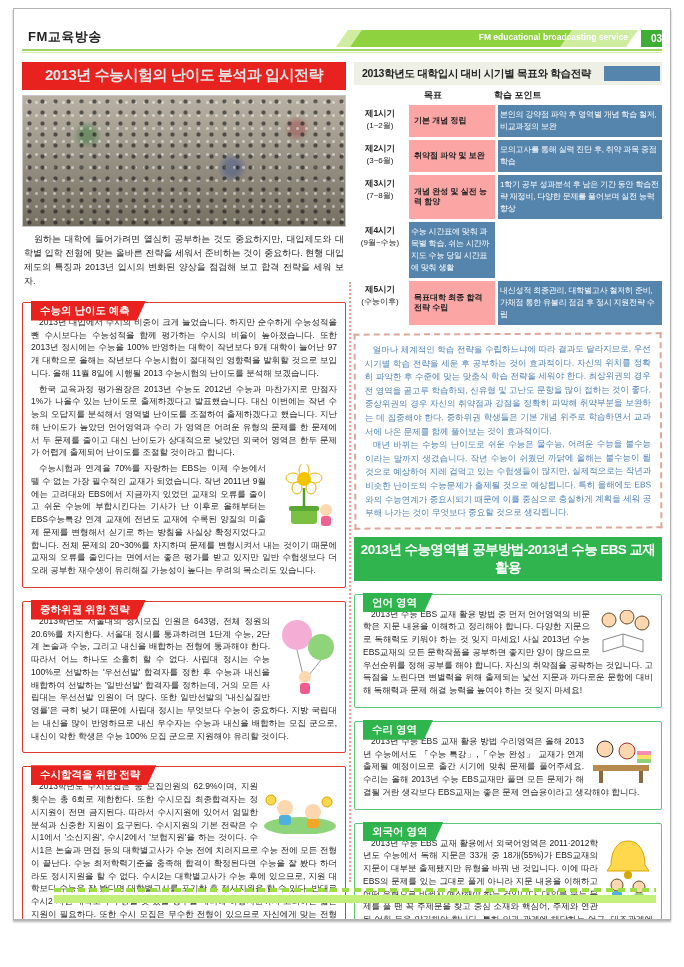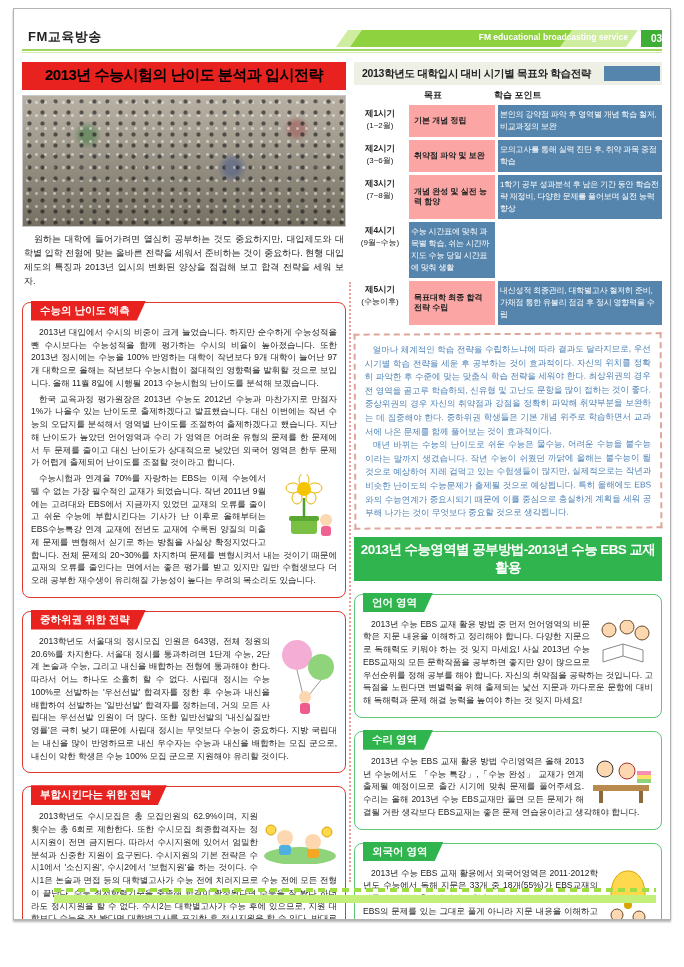--- a/index.html
+++ b/index.html
@@ -27,38 +27,38 @@
   .hrline  { height:2px; background:#9fd45e; }
   .hrline2 { height:1px; background:#d2ecaa; margin-top:1px; }
 
   
   .cols { display:flex; gap:8px; margin-top:9px; position:relative; }
   .col-left  { width:324px; }
   .col-right { width:308px; }
   .vdots { position:absolute; left:327px; top:220px; height:600px; border-left:2px dotted #e28070; opacity:.75; }
 
   
-  .main-title { background:#e8221f; color:#000000; font-weight:bold; font-size:15px;
+  .main-title { background:#e8221f; color:#e5e5e5; font-weight:bold; font-size:15px;
     text-align:center; padding:4px 0 5px; letter-spacing:-.5px; }
   .photo { height:132px; margin-top:5px; border:1px solid #c9c9c9;
     background-color:#948e80;
     background-image:
       radial-gradient(circle, rgba(20,20,20,.6) 1.5px, transparent 2.6px),
       radial-gradient(circle, rgba(255,255,255,.45) 1px, transparent 2px),
       radial-gradient(circle at 20% 30%, rgba(60,120,60,.5) 6px, transparent 14px),
       radial-gradient(circle at 65% 55%, rgba(60,80,140,.45) 7px, transparent 15px),
       radial-gradient(circle at 85% 25%, rgba(160,60,60,.4) 6px, transparent 13px),
       linear-gradient(180deg,#b9b2a4 0%, #9a9488 45%, #767062 100%);
     background-size:13px 11px, 9px 13px, 100% 100%, 100% 100%, 100% 100%, 100% 100%;
   }
   .intro { font-size:9px; line-height:1.55; margin:6px 2px 2px; text-align:justify; text-indent:10px; }
 
   .rbox, .gbox {
-    position:relative; border-radius:8px; margin-top:13px;
-    padding:23px 8px 7px; font-size:8.5px; line-height:1.5; text-align:justify;
+    position:relative; border-radius:2px; margin-top:13px;
+    padding:13px 8px 7px; font-size:8.5px; line-height:1.5; text-align:justify;
   }
   .rbox { border:1.6px solid #e0392f; }
   .gbox { border:1.6px solid #5fc878; }
   .tab {
     position:absolute; top:-2px; left:8px; color:#fff; font-weight:bold; font-size:10.5px;
     padding:2px 16px 2px 9px; clip-path:polygon(0 0,100% 0,calc(100% - 9px) 100%,0 100%);
   }
   .rbox .tab { background:#e8221f; }
   .gbox .tab { background:#2fb44e; }
   .rbox p, .gbox p { text-indent:8px; margin-bottom:3px; }
@@ -152,21 +152,21 @@
           <line x1="22" y1="33" x2="28" y2="58" stroke="#999" stroke-width="1"></line>
           <line x1="46" y1="43" x2="34" y2="58" stroke="#999" stroke-width="1"></line>
           <circle cx="30" cy="60" r="6" fill="#fcd7b0"></circle>
           <rect x="25" y="66" width="10" height="11" rx="3" fill="#ef5b8f"></rect>
         </svg>
         <p>2013학년도 서울대의 정시모집 인원은 643명, 전체 정원의 20.6%를 차지한다. 서울대 정시를 통과하려면 1단계 수능, 2단계 논술과 수능, 그리고 내신을 배합하는 전형에 통과해야 한다. 따라서 어느 하나도 소홀히 할 수 없다. 사립대 정시는 수능 100%로 선발하는 '우선선발' 합격자를 정한 후 수능과 내신을 배합하여 선발하는 '일반선발' 합격자를 정하는데, 거의 모든 사립대는 우선선발 인원이 더 많다. 또한 일반선발의 '내신실질반영률'은 극히 낮기 때문에 사립대 정시는 무엇보다 수능이 중요하다. 지방 국립대는 내신을 많이 반영하므로 내신 우수자는 수능과 내신을 배합하는 모집 군으로, 내신이 약한 학생은 수능 100% 모집 군으로 지원해야 유리할 것이다.</p>
         <div class="clear"></div>
       </div>
 
       <div class="rbox">
-        <div class="tab">부합시킨다는 위한 전략</div>
+        <div class="tab">수시합격을 위한 전략</div>
         <svg class="ill-right" width="74" height="52" viewBox="0 0 74 52">
           <ellipse cx="37" cy="44" rx="36" ry="9" fill="#8fd47a"></ellipse>
           <circle cx="22" cy="26" r="8" fill="#fcd7b0"></circle>
           <rect x="16" y="33" width="12" height="10" rx="3" fill="#4fb0e0"></rect>
           <circle cx="50" cy="30" r="8" fill="#fcd7b0"></circle>
           <rect x="44" y="37" width="12" height="9" rx="3" fill="#f5a623"></rect>
           <circle cx="64" cy="20" r="5" fill="#ffd84d" stroke="#d9a400"></circle>
           <circle cx="8" cy="18" r="5" fill="#ffd84d" stroke="#d9a400"></circle>
         </svg>
         <p>2013학년도 수시모집은 총 모집인원의 62.9%이며, 지원 횟수는 총 6회로 제한한다. 또한 수시모집 최종합격자는 정시지원이 전면 금지된다. 따라서 수시지원에 있어서 엄밀한 분석과 신중한 지원이 요구된다. 수시지원의 기본 전략은 수시1에서 '소신지원', 수시2에서 '보험지원'을 하는 것이다. 수시1은 논술과 면접 등의 대학별고사가 수능 전에 치러지므로 수능 전에 모든 전형이 끝난다. 수능 최저학력기준을 충족해 합격이 확정된다면 수능을 잘 봤다 하더라도 정시지원을 할 수 없다. 수시2는 대학별고사가 수능 후에 있으므로, 지원 대학보다 수능을 잘 봤다면 대학별고사를 포기한 후 정시지원을 할 수 있다. 반대로 수시2 지원 대학보다 수능을 못 봤을 경우를 대비해 하향지원까지 고려하는 넓은 지원이 필요하다. 또한 수시 모집은 무수한 전형이 있으므로 자신에게 맞는 전형을 찾아 집중할 필요가 있다. 한편, 수시에 대한 대표적인 오해는 내신형 수시는 내신만 잘해야 하고, 논술형 수시는 논술만 잘해야 한다는 생각이다. 하지만 수시에서도 무엇보다 중요한 것은 수능이다. 내신형 수시는 대부분 수능 최저학력기준을 적용하고 있기 때문이다. 내신이 좋아도 대학 모집단위가 정한 수능 과목별 특정등급을 충족하지 못한다면 불합격이다. 논술형 수시 역시 수능이 절대적이다. 적성검사형 수시는 수능 최저학력기준이 없는 경우가 많으니 어떤것이 유리한지를 잘 따져 봐야 한다.</p>
@@ -217,21 +217,21 @@
             <span>(9월~수능)</span>
           </div>
           <div class="cell-point">수능 시간표에 맞춰 과목별 학습, 쉬는 시간까지도 수능 당일 시간표에 맞춰 생활</div>
         </div>
         <div class="sched-row">
           <div class="cell-period">
             <b>제5시기</b>
             <span>(수능이후)</span>
           </div>
           <div class="cell-goal">목표대학 최종 합격 전략 수립</div>
-          <div class="cell-point">내신성적 최종관리, 대학별고사 철저히 준비, 가채점 통한 유불리 점검 후 정시 영향력을 수립</div>
+          <div class="cell-point">내신성적 최종관리, 대학별고사 철저히 준비, 가채점 통한 유불리 점검 후 정시 지원전략 수립</div>
         </div>
       </div>
 
       <div class="notebox">
         <p>얼마나 체계적인 학습 전략을 수립하느냐에 따라 결과도 달라지므로, 우선 시기별 학습 전략을 세운 후 공부하는 것이 효과적이다. 자신의 위치를 정확히 파악한 후 수준에 맞는 맞춤식 학습 전략을 세워야 한다. 최상위권의 경우 전 영역을 골고루 학습하되, 신유형 및 고난도 문항을 많이 접하는 것이 좋다. 중상위권의 경우 자신의 취약점과 강점을 정확히 파악해 취약부분을 보완하는 데 집중해야 한다. 중하위권 학생들은 기본 개념 위주로 학습하면서 교과서에 나온 문제를 함께 풀어보는 것이 효과적이다.</p>
         <p>매년 바뀌는 수능의 난이도로 쉬운 수능은 물수능, 어려운 수능을 불수능이라는 말까지 생겼습니다. 작년 수능이 쉬웠던 까닭에 올해는 불수능이 될 것으로 예상하여 지레 겁먹고 있는 수험생들이 많지만, 실제적으로는 작년과 비슷한 난이도의 수능문제가 출제될 것으로 예상됩니다. 특히 올해에도 EBS와의 수능연계가 중요시되기 때문에 이를 중심으로 충실하게 계획을 세워 공부해 나가는 것이 무엇보다 중요할 것으로 생각됩니다.</p>
       </div>
 
       <div class="gbanner">2013년 수능영역별 공부방법-2013년 수능 EBS 교재 활용</div>
 

